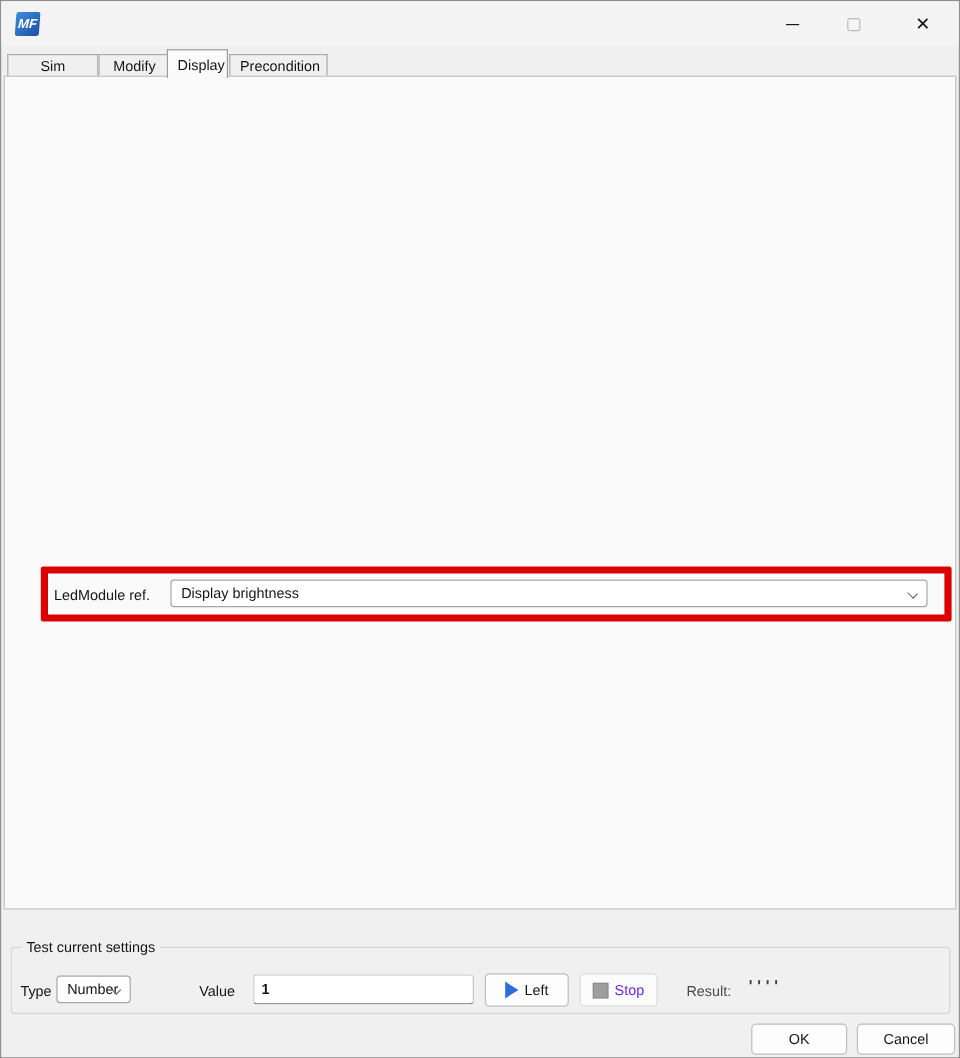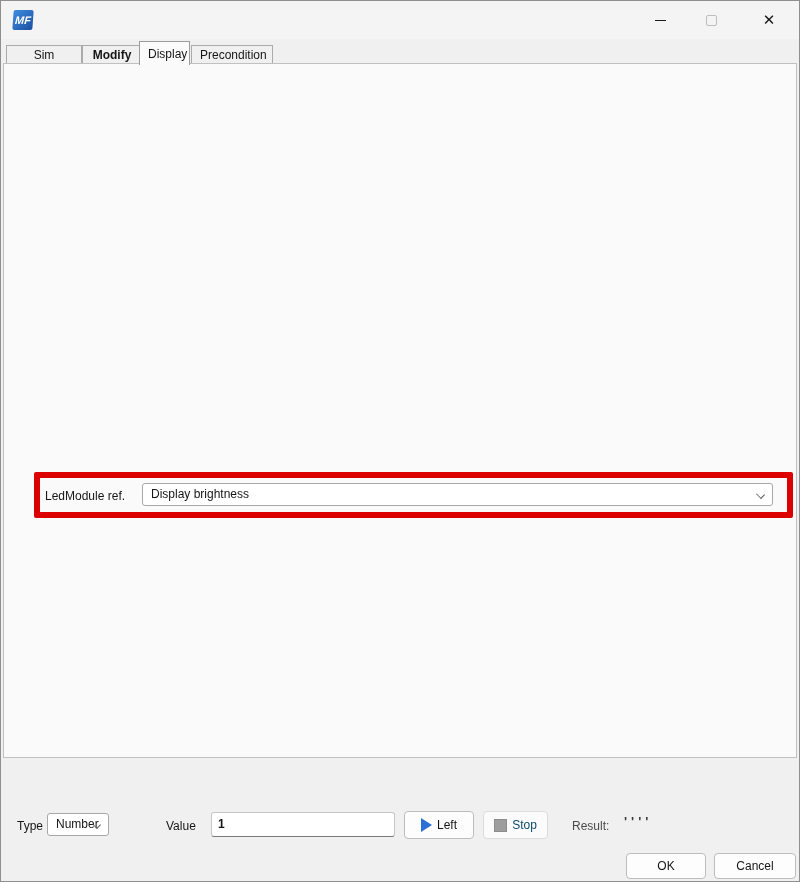--- a/index.html
+++ b/index.html
@@ -47,21 +47,21 @@
   .digit-row span { width:17px; text-align:center; }
   
   .annot { position:absolute; border:6px solid var(--annot,#dd0000); border-radius:2px; z-index:6; pointer-events:none; }
   
   .panel { position:absolute; border:1px solid #dcdcdc; background:#fcfcfc; }
   
   .textbox { position:absolute; height:25px; background:#fff; border:1px solid #c6c6c6; border-bottom:1px solid #7a7a7a;
     border-radius:3px; padding:0 6px; font-size:12px; font-weight:600; }
   .btn { position:absolute; background:#fdfdfd; border:1px solid #bdbdbd; border-radius:4px;
     display:flex; align-items:center; justify-content:center; gap:5px; }
-  .btn.disabled { color:#0c4a6e; border-color:#dcdcdc; background:#fbfbfb; }
+  .btn.disabled { color:#6d28d9; border-color:#dcdcdc; background:#fbfbfb; }
   .play-icon { width:0; height:0; border-left:11px solid #2a6fd6; border-top:7px solid transparent; border-bottom:7px solid transparent; }
   .stop-icon { width:13px; height:13px; background:#9e9e9e; border:1px solid #8c8c8c; }
   .result-ticks { position:absolute; font-size:13px; font-weight:bold; letter-spacing:4px; color:#3a3a3a; }
 </style>
 </head>
 <body>
 
 <div id="win">
 
   <div class="titlebar">
@@ -71,21 +71,21 @@
       </div>
     <div class="winbtn btn-max">
         <span class="glyph-max"></span>
       </div>
     <div class="winbtn btn-close">
         <span>✕</span>
       </div>
   </div>
 
   <div class="tab" style="left:5px; width:76px;">Sim Variable</div>
-  <div class="tab" style="left:81px; width:60px;font-weight:bold;">Modify</div>
+  <div class="tab" style="left:81px; width:60px;">Modify</div>
   <div class="tab active" style="left:138px; width:51px;">Display</div>
   <div class="tab" style="left:190px; width:82px;">Precondition</div>
 
   <div class="page"></div>
 
   <div class="lbl" style="left:14px; top:78px;">Choose your display type which is used for output from the list below.</div>
 
   <div class="group" style="left:8px; top:121px; width:783px; height:114px;">
     <div class="legend">Display type</div>
   </div>
@@ -155,20 +155,23 @@
 
   <div class="lbl" style="left:44px; top:488px; z-index:7;">LedModule ref.</div>
   <div class="dd" style="left:141px; top:482px; width:631px; z-index:7;"><span>Display brightness</span><span class="chev"></span></div>
   <div class="annot" style="left:33px; top:471px; width:759px; height:46px;"></div>
 
   <div class="panel" style="left:28px; top:528px; width:754px; height:212px;">
     <div class="lbl" style="left:112px; top:124px;">Brightness range is from 0-15.</div>
     <div class="lbl" style="left:112px; top:153px;">Zero (0) turns the display off, e.g. cold &amp; dark without power. 15 is full bright.</div>
   </div>
 
+  <div class="group" style="left:8px; top:788px; width:783px; height:56px;">
+    <div class="legend on-gray">Test current settings</div>
+  </div>
   <div class="lbl" style="left:16px; top:818px;">Type</div>
   <div class="dd" style="left:46px; top:812px; width:62px;"><span>Number</span><span class="chev"></span></div>
   <div class="lbl" style="left:165px; top:818px;">Value</div>
   <div class="textbox" style="left:210px; top:811px; width:184px; line-height:23px;">1</div>
   <div class="btn" style="left:403px; top:810px; width:70px; height:28px;">
     <span class="play-icon"></span>
       <span>Left</span>
   </div>
   <div class="btn disabled" style="left:482px; top:810px; width:65px; height:28px;">
     <span class="stop-icon"></span>

